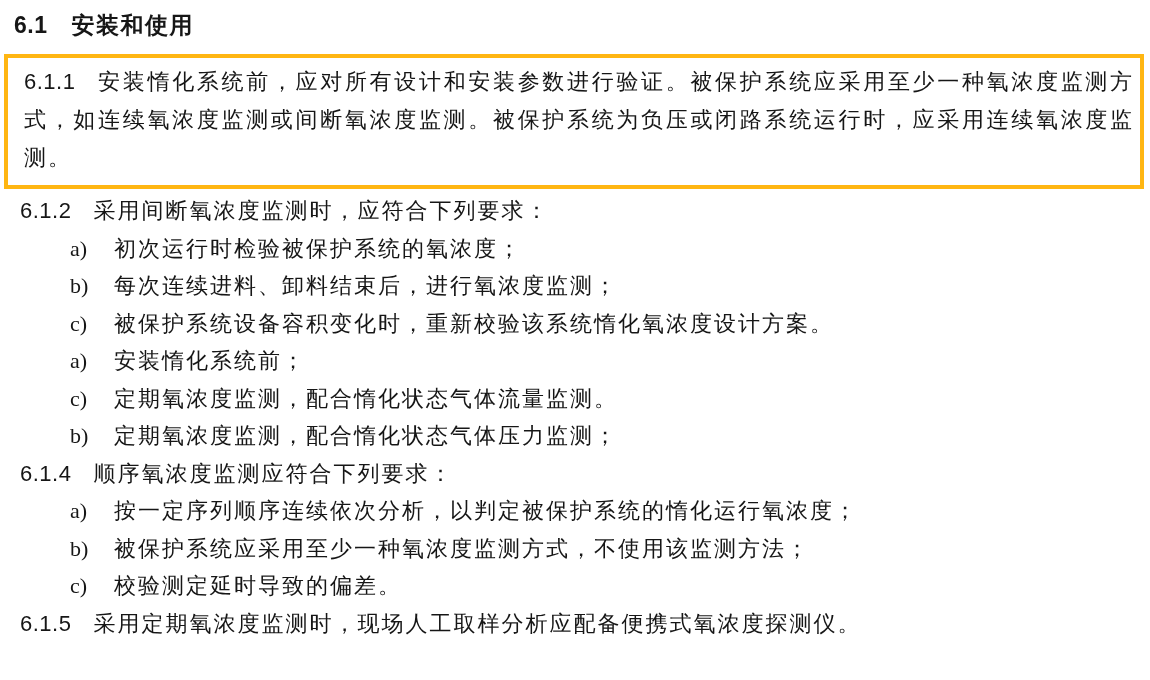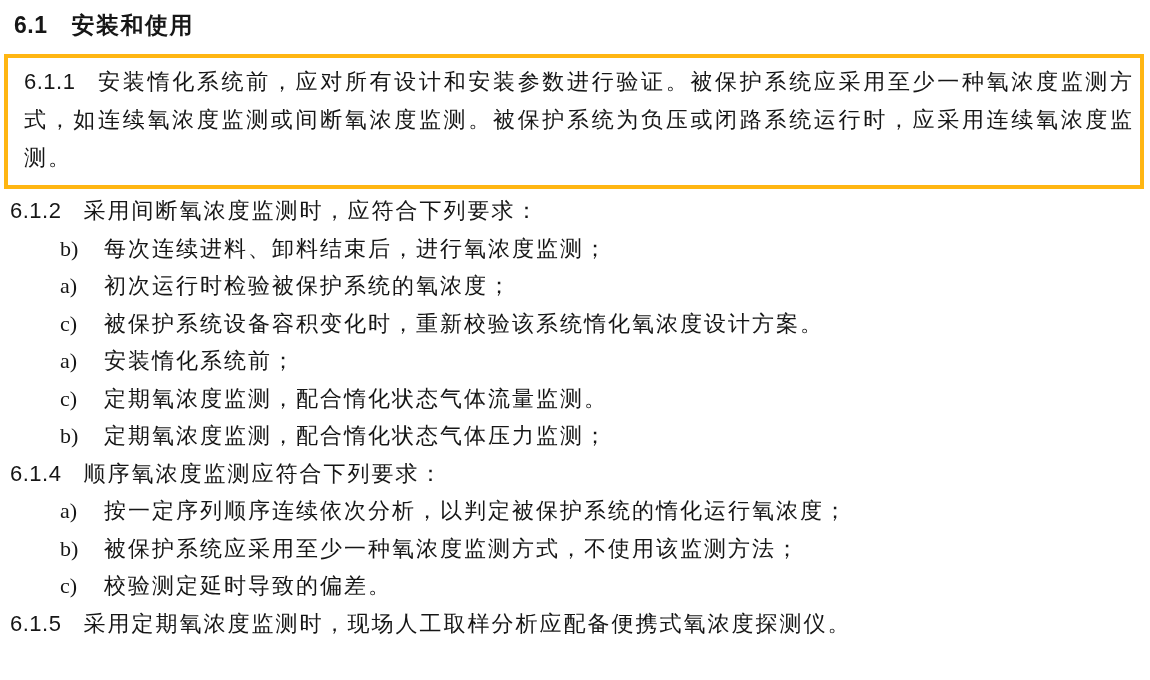--- a/index.html
+++ b/index.html
@@ -41,21 +41,21 @@
     font-size: 22px;
     line-height: 37.5px;
     letter-spacing: 2px;
   }
   .para .c-num {
     font-family: "Liberation Sans", "DejaVu Sans", sans-serif;
     letter-spacing: 0.5px;
     margin-right: 22px;
     white-space: nowrap;
   }
-  .clause { margin: 0 0 0 6px; }
+  .clause { margin: 0 0 0 16px; }
   
   .highlight-box {
     border: 4px solid var(--highlight);
     margin: 0 0 3px 0;
     padding: 5px 6px 8px 16px;
   }
   .highlight-box .para {
     text-align: justify;
     line-height: 38px;
   }
@@ -78,22 +78,22 @@
 <main class="page">
 
   <h2 class="heading"><span class="h-num">6.1</span><span>安装和使用</span></h2>
 
   <section class="highlight-box">
     <p class="para"><span class="c-num">6.1.1</span><span>安装惰化系统前，应对所有设计和安装参数进行验证。被保护系统应采用至少一种氧浓度监测方式，如连续氧浓度监测或间断氧浓度监测。被保护系统为负压或闭路系统运行时，应采用连续氧浓度监测。</span></p>
   </section>
 
   <section class="clause">
     <p class="para"><span class="c-num">6.1.2</span><span>采用间断氧浓度监测时，应符合下列要求：</span></p>
+    <div class="sub-item"><span class="s-label">a)</span><span>初次运行时检验被保护系统的氧浓度；</span></div>
     <div class="sub-item"><span class="s-label">b)</span><span>每次连续进料、卸料结束后，进行氧浓度监测；</span></div>
-    <div class="sub-item"><span class="s-label">a)</span><span>初次运行时检验被保护系统的氧浓度；</span></div>
     <div class="sub-item"><span class="s-label">c)</span><span>被保护系统设备容积变化时，重新校验该系统惰化氧浓度设计方案。</span></div>
   </section>
 
   <section class="clause">
     <div class="sub-item"><span class="s-label">a)</span><span>安装惰化系统前；</span></div>
     <div class="sub-item"><span class="s-label">c)</span><span>定期氧浓度监测，配合惰化状态气体流量监测。</span></div>
     <div class="sub-item"><span class="s-label">b)</span><span>定期氧浓度监测，配合惰化状态气体压力监测；</span></div>
   </section>
 
   <section class="clause">

